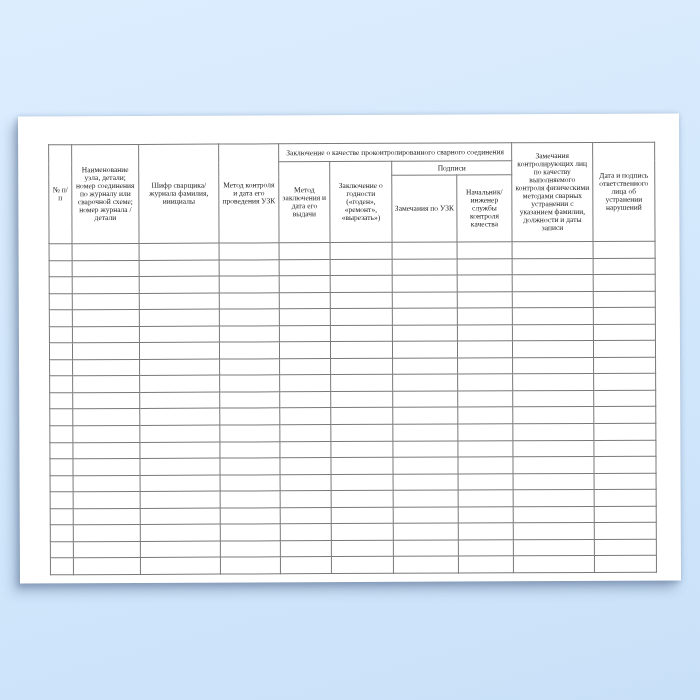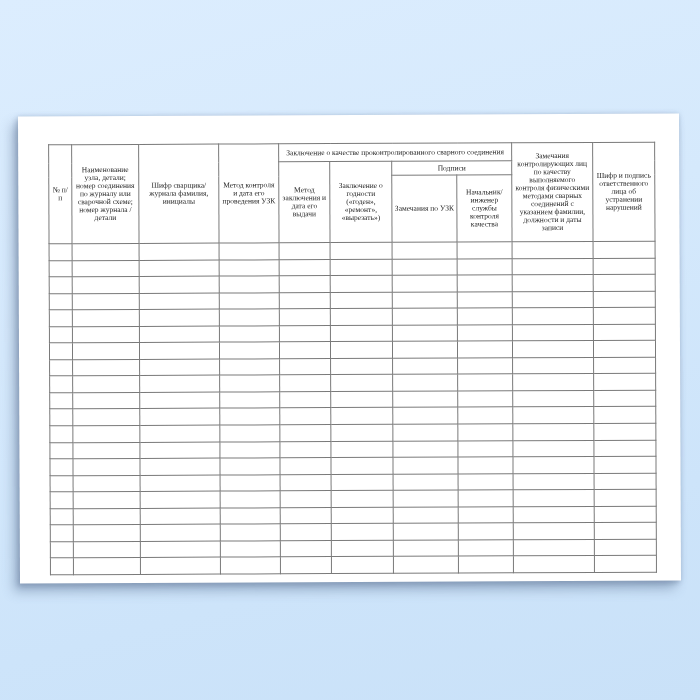--- a/index.html
+++ b/index.html
@@ -74,22 +74,22 @@
         <col style="width:81px">
         <col style="width:62px">
       </colgroup>
       <thead>
         <tr class="hdr-group-row">
           <th rowspan="3">№ п/п</th>
           <th rowspan="3">Наименование узла, детали; номер соединения по журналу или сварочной схеме; номер журнала /детали</th>
           <th rowspan="3">Шифр сварщика/журнала фамилия, инициалы</th>
           <th rowspan="3">Метод контроля и дата его проведения УЗК</th>
           <th colspan="4">Заключение о качестве проконтролированного сварного соединения</th>
-          <th rowspan="3">Замечания контролирующих лиц по качеству выполняемого контроля физическими методами сварных соединений с указанием фамилии, должности и даты записи</th>
-          <th rowspan="3">Шифр и подпись ответственного лица об устранении нарушений</th>
+          <th rowspan="3">Замечания контролирующих лиц по качеству выполняемого контроля физическими методами сварных устранении с указанием фамилии, должности и даты записи</th>
+          <th rowspan="3">Дата и подпись ответственного лица об устранении нарушений</th>
         </tr>
         <tr class="hdr-signs-row">
           <th rowspan="2">Метод заключения и дата его выдачи</th>
           <th rowspan="2">Заключение о годности («годен», «ремонт», «вырезать»)</th>
           <th colspan="2">Подписи</th>
         </tr>
         <tr class="hdr-labels-row">
           <th>Замечания по УЗК</th>
           <th>Начальник/ инженер службы контроля качества</th>
         </tr>

